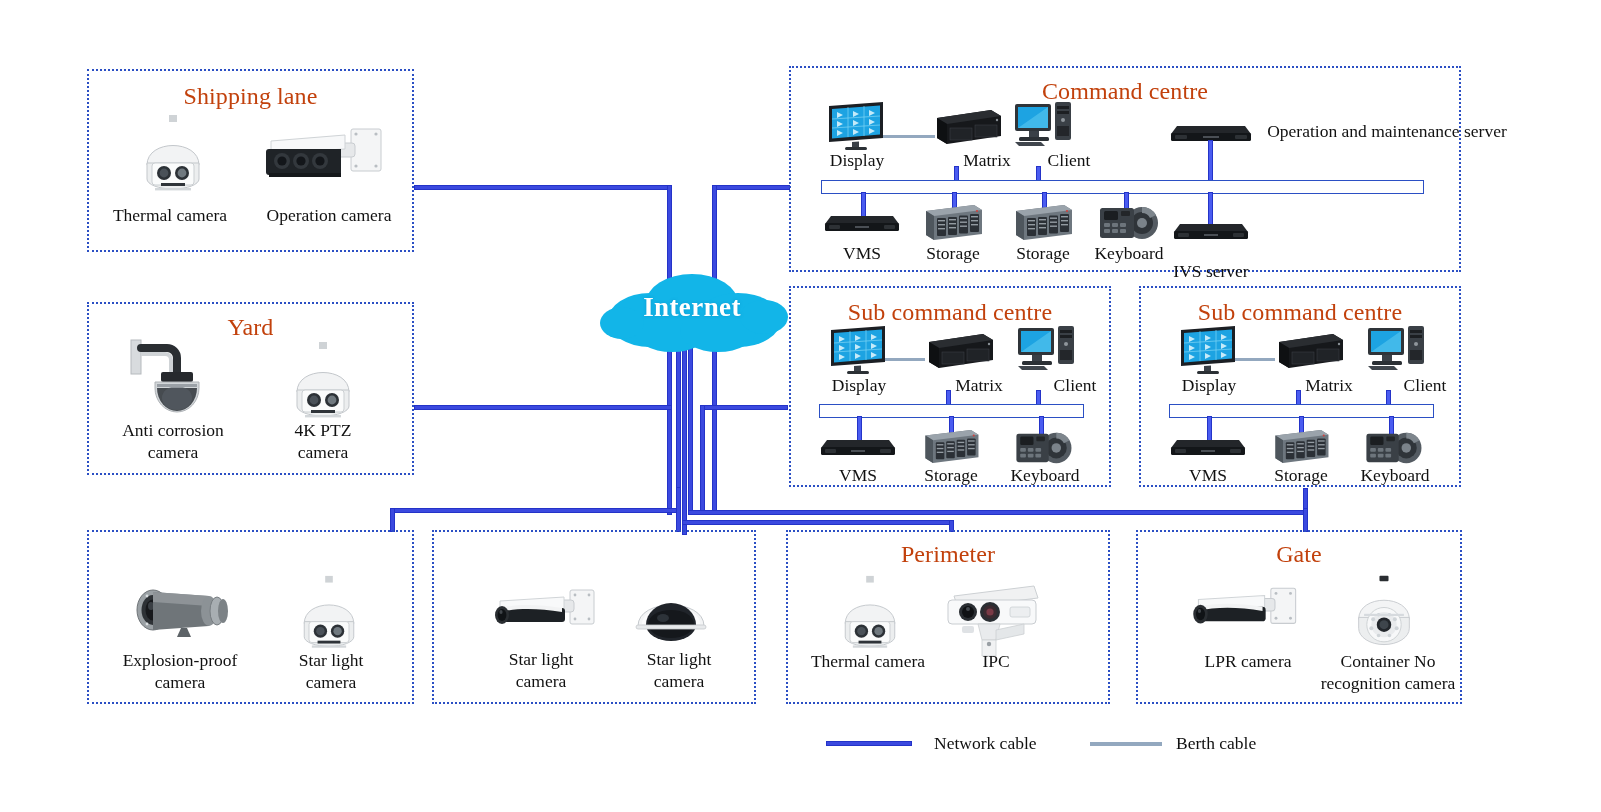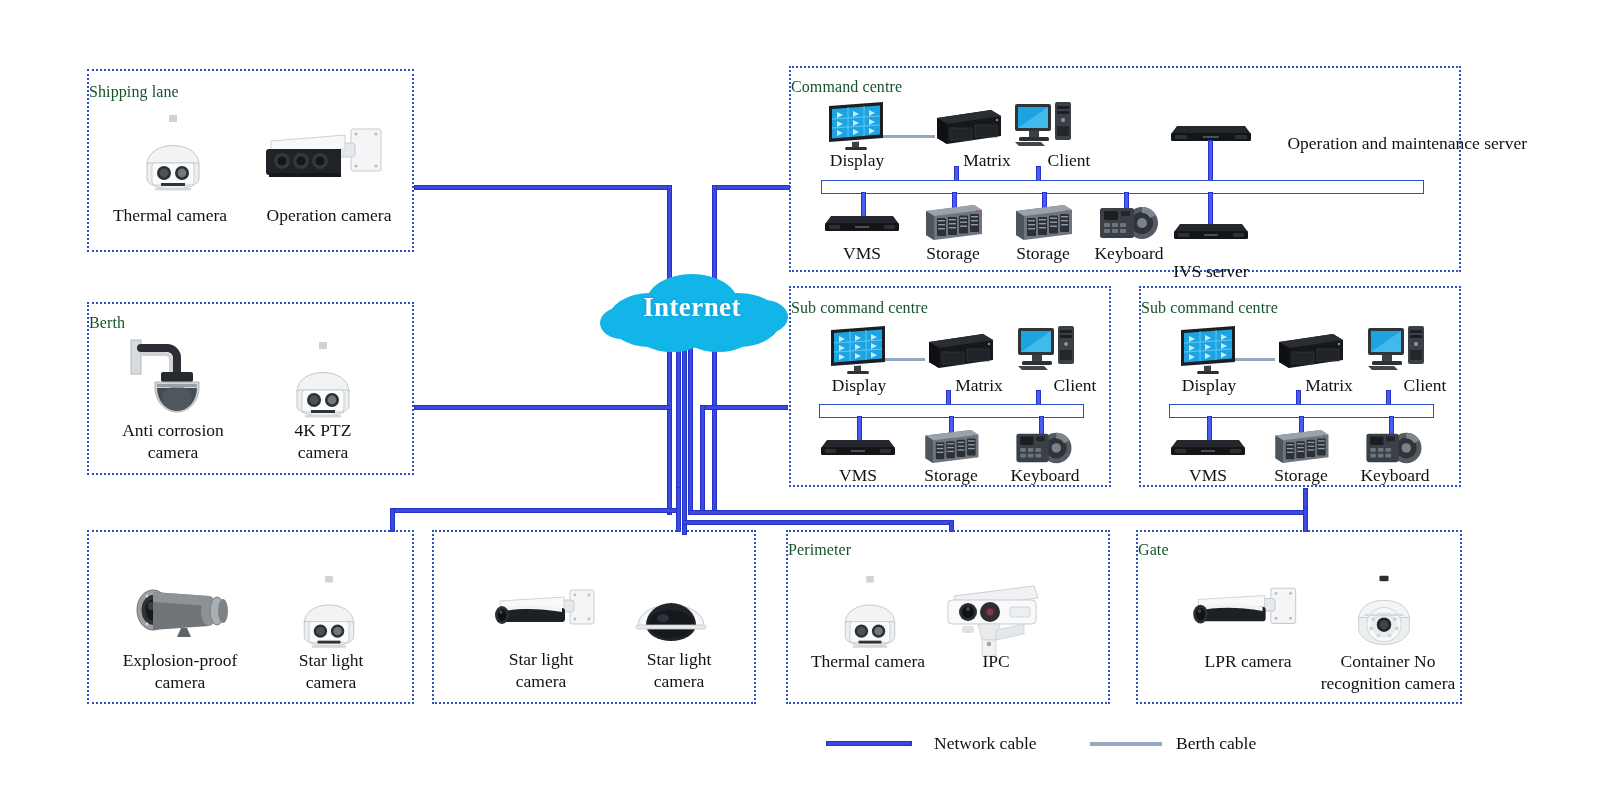--- a/index.html
+++ b/index.html
@@ -19,23 +19,24 @@
   
   .zone{
     position:absolute;
     border:2px dotted #2b4fc4;
     box-sizing:border-box;
     background:transparent;
   }
   .zone-title{
     position:absolute;
     left:0;right:0;
-    font-size:16px;
+    text-align:center;
+    font-size:24px;
     letter-spacing:.1px;
-    color:#14532d;
+    color:#c2410c;
     white-space:nowrap;
   }
   .cap{
     position:absolute;
     text-align:center;
     font-size:17.5px;
     line-height:1.26;
     color:#111;
     white-space:pre-line;
   }
@@ -179,21 +180,21 @@
           <circle cx="36" cy="42" r="4.6" fill="#13161a"></circle>
         <circle cx="55" cy="42" r="8" fill="#33383d"></circle>
           <circle cx="55" cy="42" r="4.6" fill="#13161a"></circle>
         <rect x="4" y="54" width="72" height="4" fill="#15181b"></rect>
       </svg>
     </div>
     <div class="cap nowrap" style="left:155px;top:133px;width:170px;">Operation camera</div>
   </div>
 
   <div class="zone" style="left:87px;top:302px;width:327px;height:173px;">
-    <div class="zone-title" style="top:10px;">Berth</div>
+    <div class="zone-title" style="top:10px;">Yard</div>
 
     <div class="dev" style="left:36px;top:30px;">
       <svg width="100" height="100" viewBox="0 0 100 100">
         <rect x="6" y="6" width="10" height="34" fill="#d8dbde" stroke="#b6babe" stroke-width="1"></rect>
         <path d="M16 14 h26 a10 10 0 0 1 10 10 v16" stroke="#2a2e32" stroke-width="8" fill="none" stroke-linecap="round"></path>
         <path d="M16 20 h24 a6 6 0 0 1 6 6 v14" stroke="#cfd3d6" stroke-width="4" fill="none"></path>
         <rect x="36" y="38" width="32" height="10" rx="2" fill="#26292d"></rect>
         <path d="M30 48 h44 v6 a22 24 0 0 1 -44 0 Z" fill="#d2d6d9" stroke="#aeb2b6" stroke-width="1"></path>
         <path d="M32 54 a20 23 0 0 0 40 0 Z" fill="#3a3f44" opacity="0.92"></path>
         <ellipse cx="52" cy="64" rx="15" ry="12" fill="#5a6168" opacity="0.55"></ellipse>
@@ -284,21 +285,21 @@
 
     <div class="dev" style="left:378px;top:52px;">
       <svg width="84" height="26" viewBox="0 0 84 26">
         <path d="M8 6 L76 6 L82 14 L2 14 Z" fill="#23262a"></path>
         <rect x="2" y="13" width="80" height="8" rx="1.5" fill="#131619"></rect>
         <rect x="6" y="15" width="12" height="4" rx="1" fill="#2d3135"></rect>
         <rect x="66" y="15" width="12" height="4" rx="1" fill="#2d3135"></rect>
         <rect x="34" y="16" width="16" height="2" fill="#4a4f55"></rect>
       </svg>
     </div>
-    <div class="cap nowrap" style="left:456px;top:64px;width:280px;text-align:right;">Operation and maintenance
+    <div class="cap nowrap" style="left:456px;top:52px;width:280px;text-align:center;">Operation and maintenance
 server</div>
 
     <div class="stub" style="left:163px;top:98px;height:16px;"></div>
     <div class="stub" style="left:245px;top:98px;height:16px;"></div>
     <div class="stub" style="left:417px;top:72px;height:42px;"></div>
 
     <div class="busbar" style="left:30px;top:112px;width:603px;height:14px;"></div>
 
     <div class="stub" style="left:70px;top:124px;height:38px;"></div>
     <div class="stub" style="left:161px;top:124px;height:38px;"></div>

